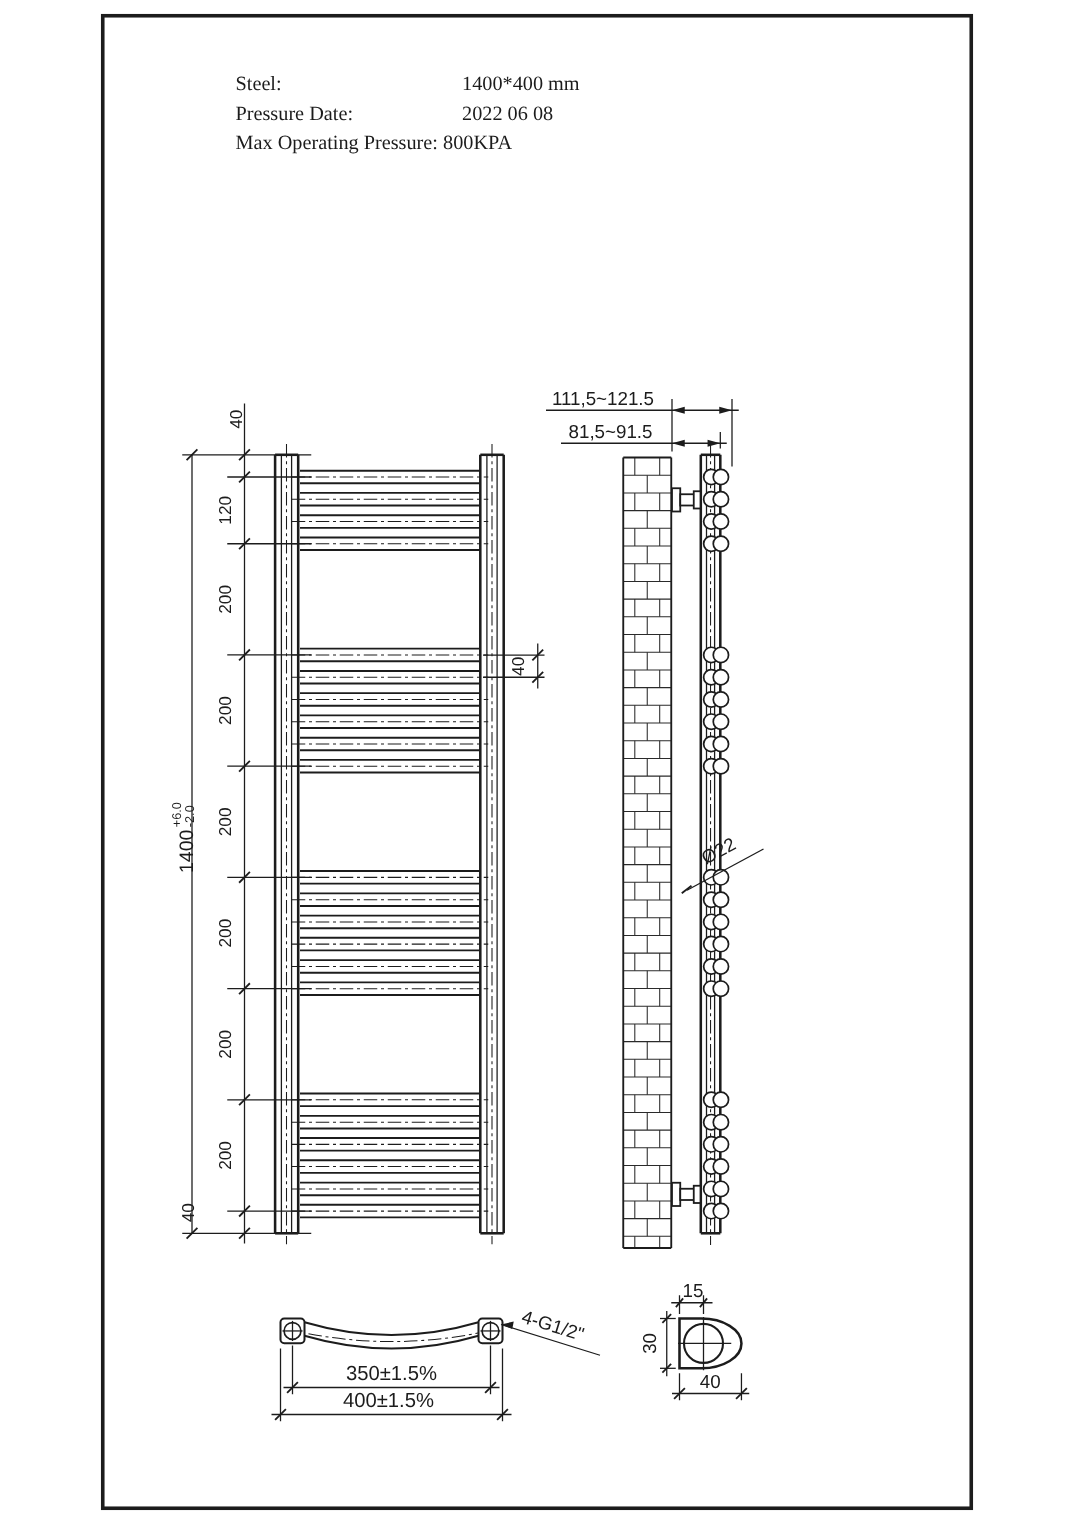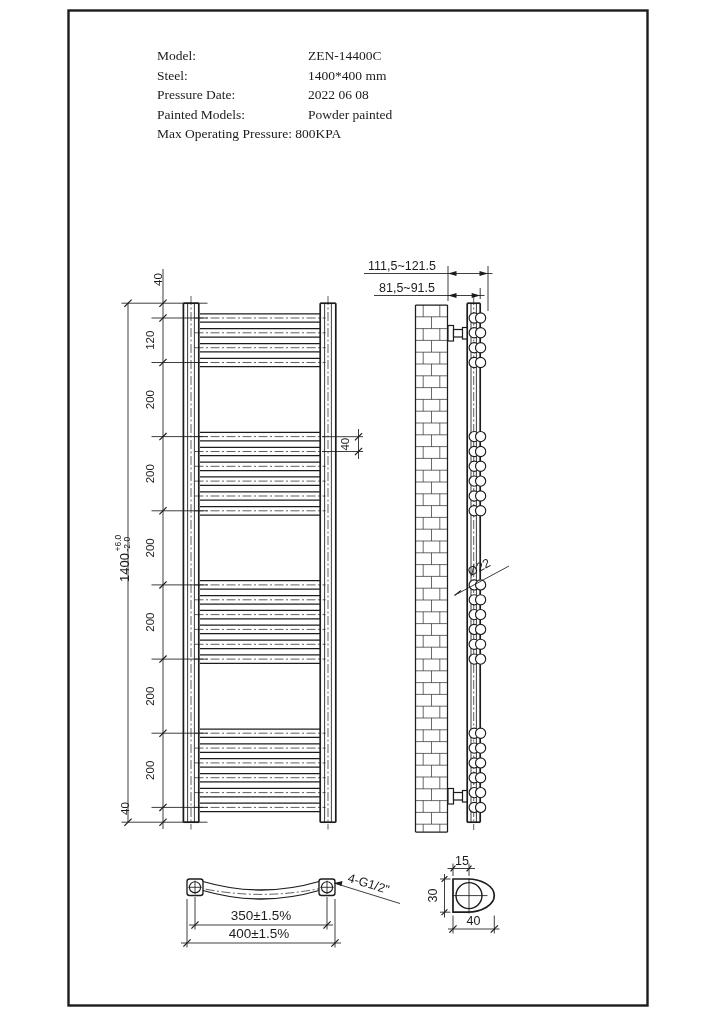--- a/index.html
+++ b/index.html
@@ -461,26 +461,20 @@
         <line class="dln" x1="448" y1="929" x2="499.5" y2="929"></line>
         <line class="tick" x1="449.4" y1="932.6" x2="456.6" y2="925.4"></line>
         <line class="tick" x1="490.7" y1="932.6" x2="497.9" y2="925.4"></line>
         <text class="dimM" text-anchor="middle" x="473.5" y="925">40</text>
       </g>
     </g>
   </svg>
 
   <div id="spec">
     <div class="row">
-      <span class="lab">Model:</span><span class="val">ZEN-14400C</span>
-    </div>
-    <div class="row">
       <span class="lab">Steel:</span><span class="val">1400*400 mm</span>
     </div>
     <div class="row">
       <span class="lab">Pressure Date:</span><span class="val">2022 06 08</span>
     </div>
-    <div class="row">
-      <span class="lab">Painted Models:</span><span class="val">Powder painted</span>
-    </div>
     <div class="row">Max Operating Pressure: 800KPA</div>
   </div>
 </div>
 
 </body></html>

